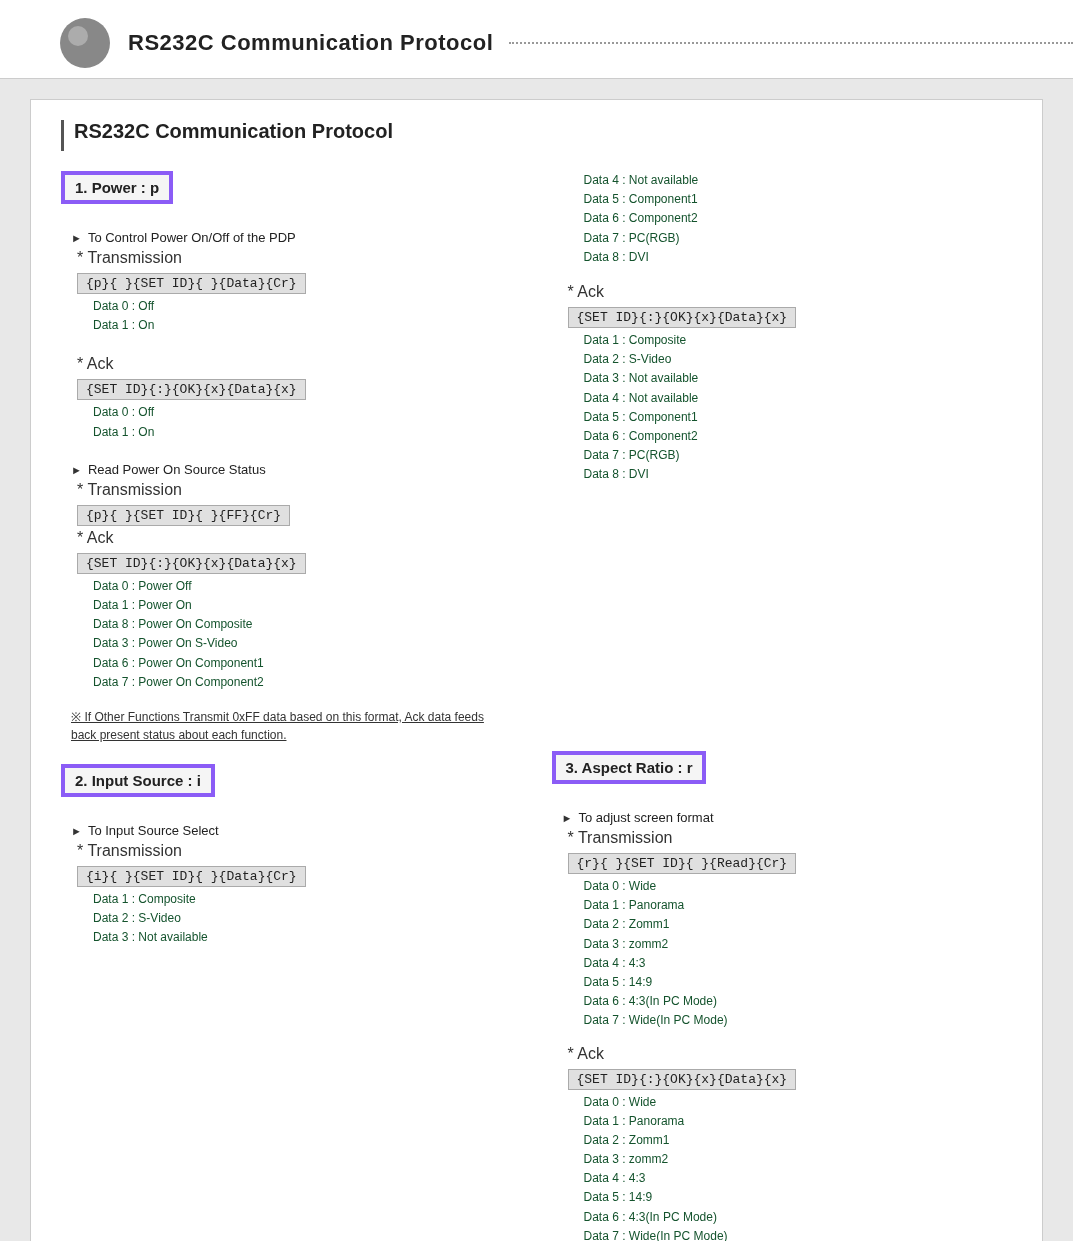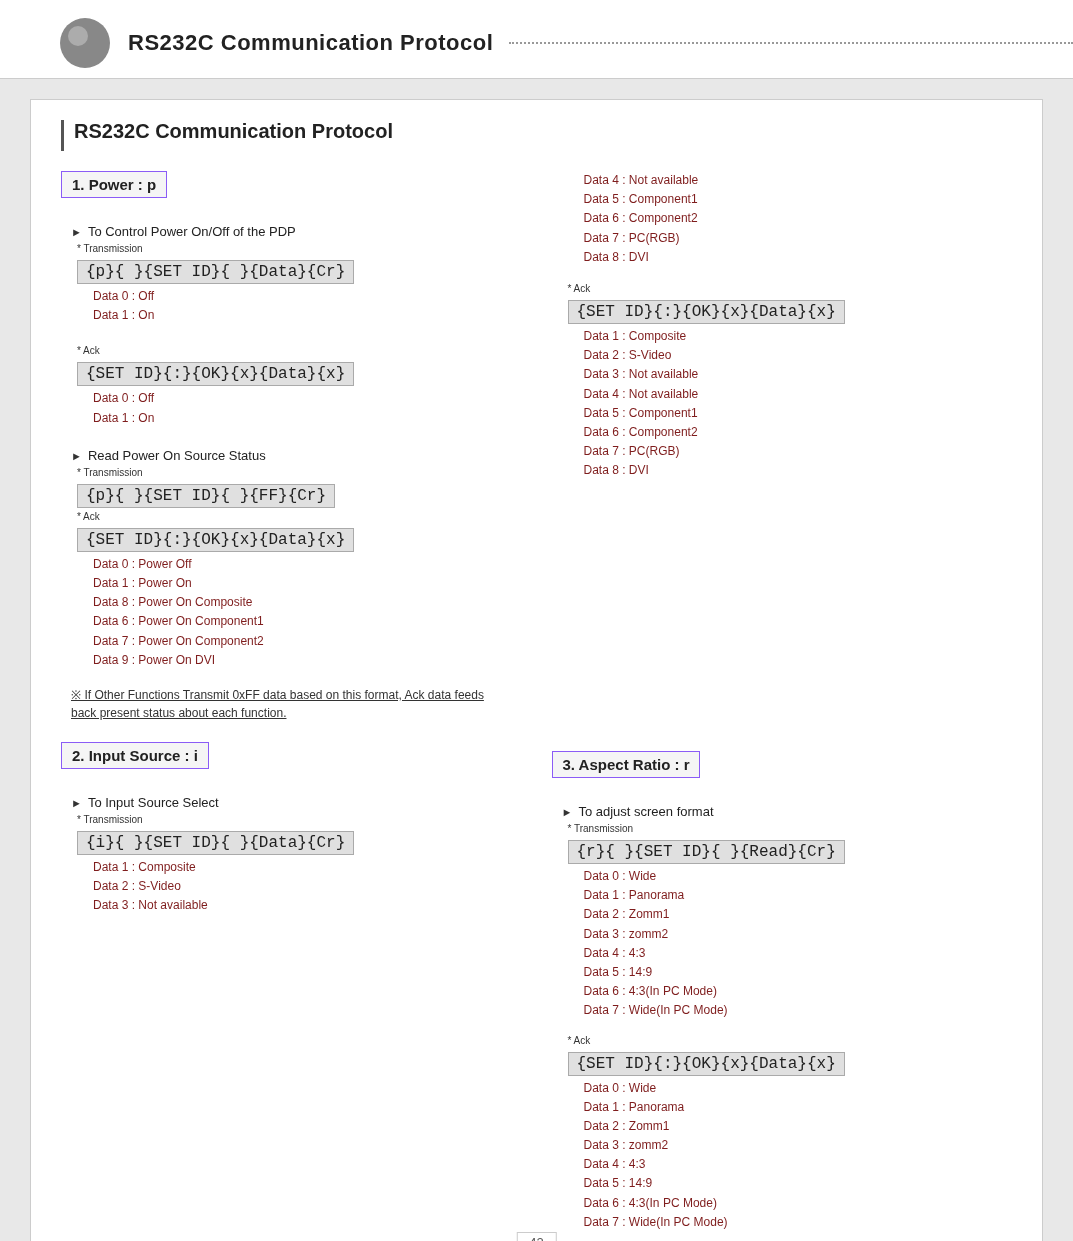--- a/index.html
+++ b/index.html
@@ -97,21 +97,21 @@
       min-width: 0;
     }
 
     .col-right {
       flex: 1;
       min-width: 0;
     }
 
     
     .section-box {
-      border: 1px solid #8b5cf6;
+      border: 4px solid #8b5cf6;
       padding: 4px 10px;
       margin-bottom: 16px;
       background: #f5f5f5;
       display: inline-block;
     }
 
     .section-title {
       font-size: 15px;
       font-weight: bold;
       color: #222;
@@ -126,39 +126,39 @@
 
     .bullet-arrow {
       color: #333;
       margin-right: 6px;
       font-size: 11px;
       margin-top: 2px;
     }
 
     .sub-label {
       margin-left: 16px;
-      font-size: 10px;
+      font-size: 16px;
       color: #333;
       margin-bottom: 3px;
     }
 
     .code-block {
       background: #e0e0e0;
       border: 1px solid #aaa;
       font-family: 'Courier New', monospace;
-      font-size: 16px;
+      font-size: 13px;
       padding: 2px 8px;
       margin: 3px 0 3px 16px;
       display: inline-block;
     }
 
     .data-line {
       margin-left: 32px;
       font-size: 12px;
-      color: #7f1d1d;
+      color: #14532d;
       line-height: 1.6;
     }
 
     .note-box {
       margin: 16px 10px;
       font-size: 12px;
       color: #333;
       line-height: 1.5;
       text-decoration: underline;
     }
@@ -221,23 +221,23 @@
             <span class="bullet-arrow">►</span>
             <span>Read Power On Source Status</span>
           </div>
           <div class="sub-label">* Transmission</div>
           <div class="code-block">{p}{ }{SET ID}{ }{FF}{Cr}</div>
           <div class="sub-label">* Ack</div>
           <div class="code-block">{SET ID}{:}{OK}{x}{Data}{x}</div>
           <div class="data-line">Data 0 : Power Off</div>
           <div class="data-line">Data 1 : Power On</div>
           <div class="data-line">Data 8 : Power On Composite</div>
+          <div class="data-line">Data 3 : Power On S-Video</div>
           <div class="data-line">Data 6 : Power On Component1</div>
           <div class="data-line">Data 7 : Power On Component2</div>
-          <div class="data-line">Data 9 : Power On DVI</div>
 
           <div class="note-box">
             <span>※ If Other Functions Transmit 0xFF data based on this format, Ack data feeds back present status about each function.</span>
           </div>
         </div>
 
         <div class="section-gap">
           <div class="section-box">
             <span class="section-title">2. Input Source : i</span>
           </div>

